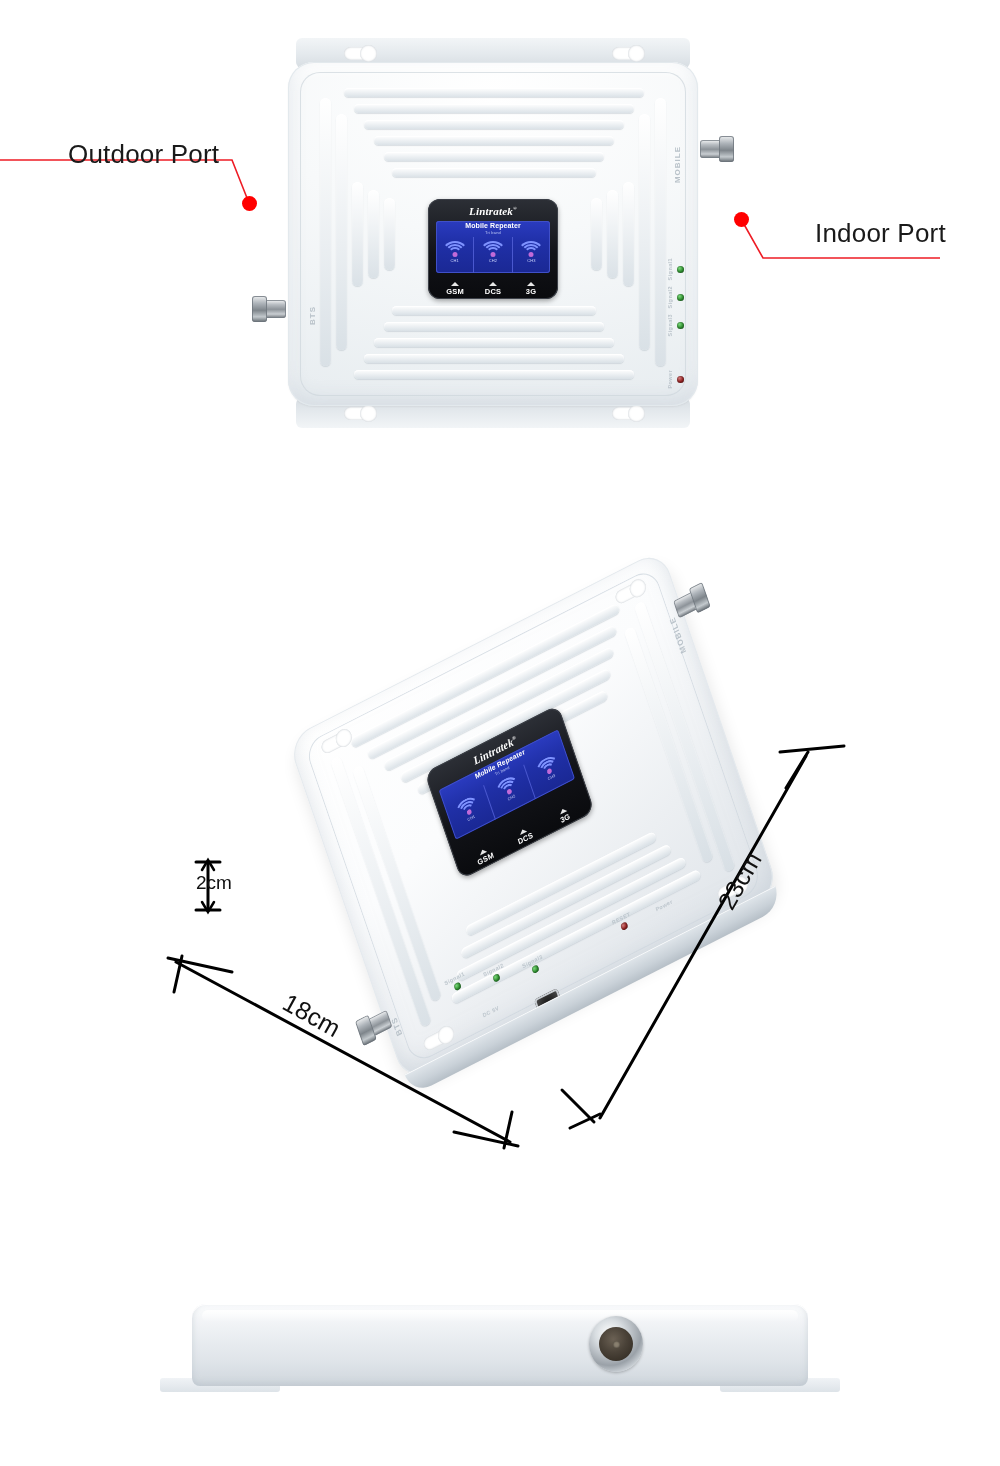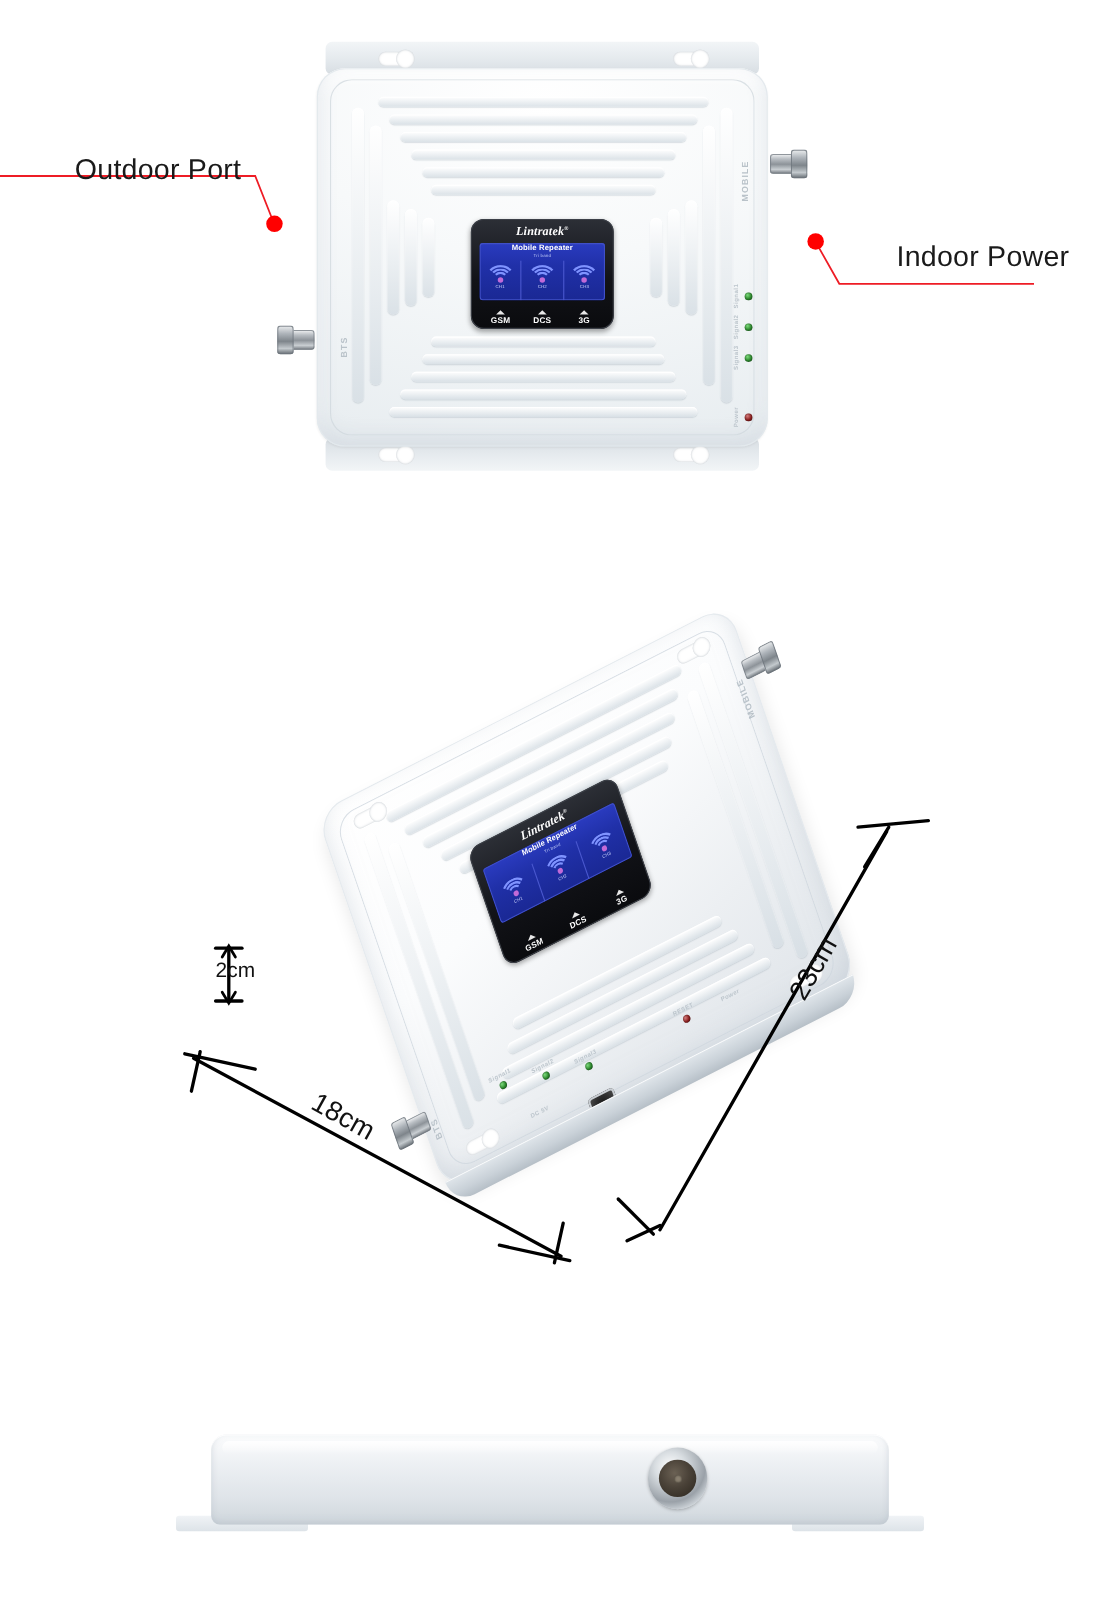--- a/index.html
+++ b/index.html
@@ -410,21 +410,21 @@
 
       <path d="M 0 160 L 232 160 L 249 203" fill="none" stroke="#ee1c25" stroke-width="1.6"></path>
 
       <path d="M 741 219 L 763 258 L 940 258" fill="none" stroke="#ee1c25" stroke-width="1.6"></path>
     </svg>
 
     <div class="abs" style="left:242px; top:196px; width:15px; height:15px; border-radius:50%; background:#ff0000;"></div>
     <div class="abs" style="left:734px; top:212px; width:15px; height:15px; border-radius:50%; background:#ff0000;"></div>
 
     <div class="callout-label noselect" style="left:68px; top:139px;">Outdoor Port</div>
-    <div class="callout-label noselect" style="left:815px; top:218px;">Indoor Power</div>
+    <div class="callout-label noselect" style="left:815px; top:218px;">Indoor Port</div>
 
     <div class="dev-front">
 
       <div class="flange top">
         <div class="keyhole" style="left:48px; top:9px;"></div>
         <div class="keyhole" style="right:48px; top:9px;"></div>
       </div>
       <div class="flange bottom">
         <div class="keyhole" style="left:48px; top:9px;"></div>
         <div class="keyhole" style="right:48px; top:9px;"></div>

